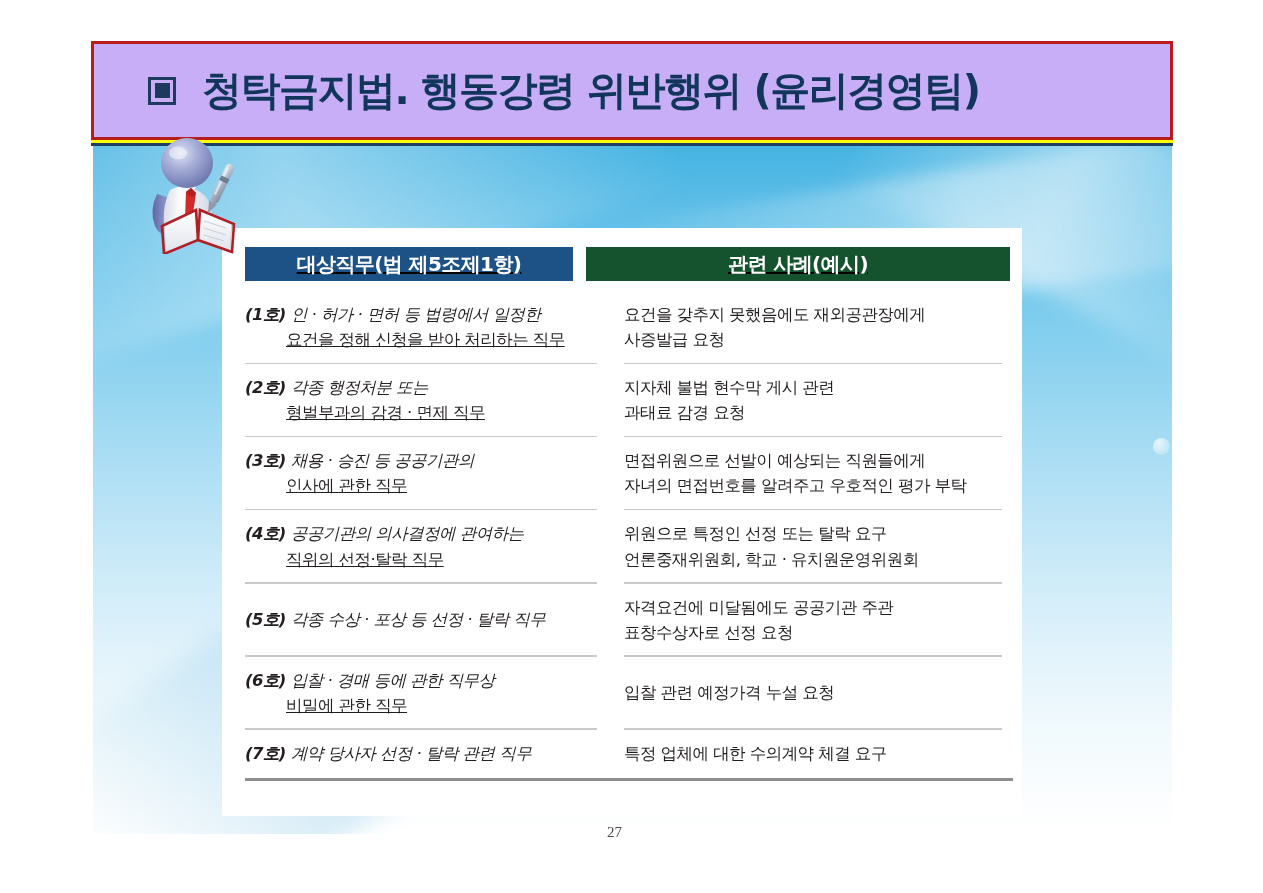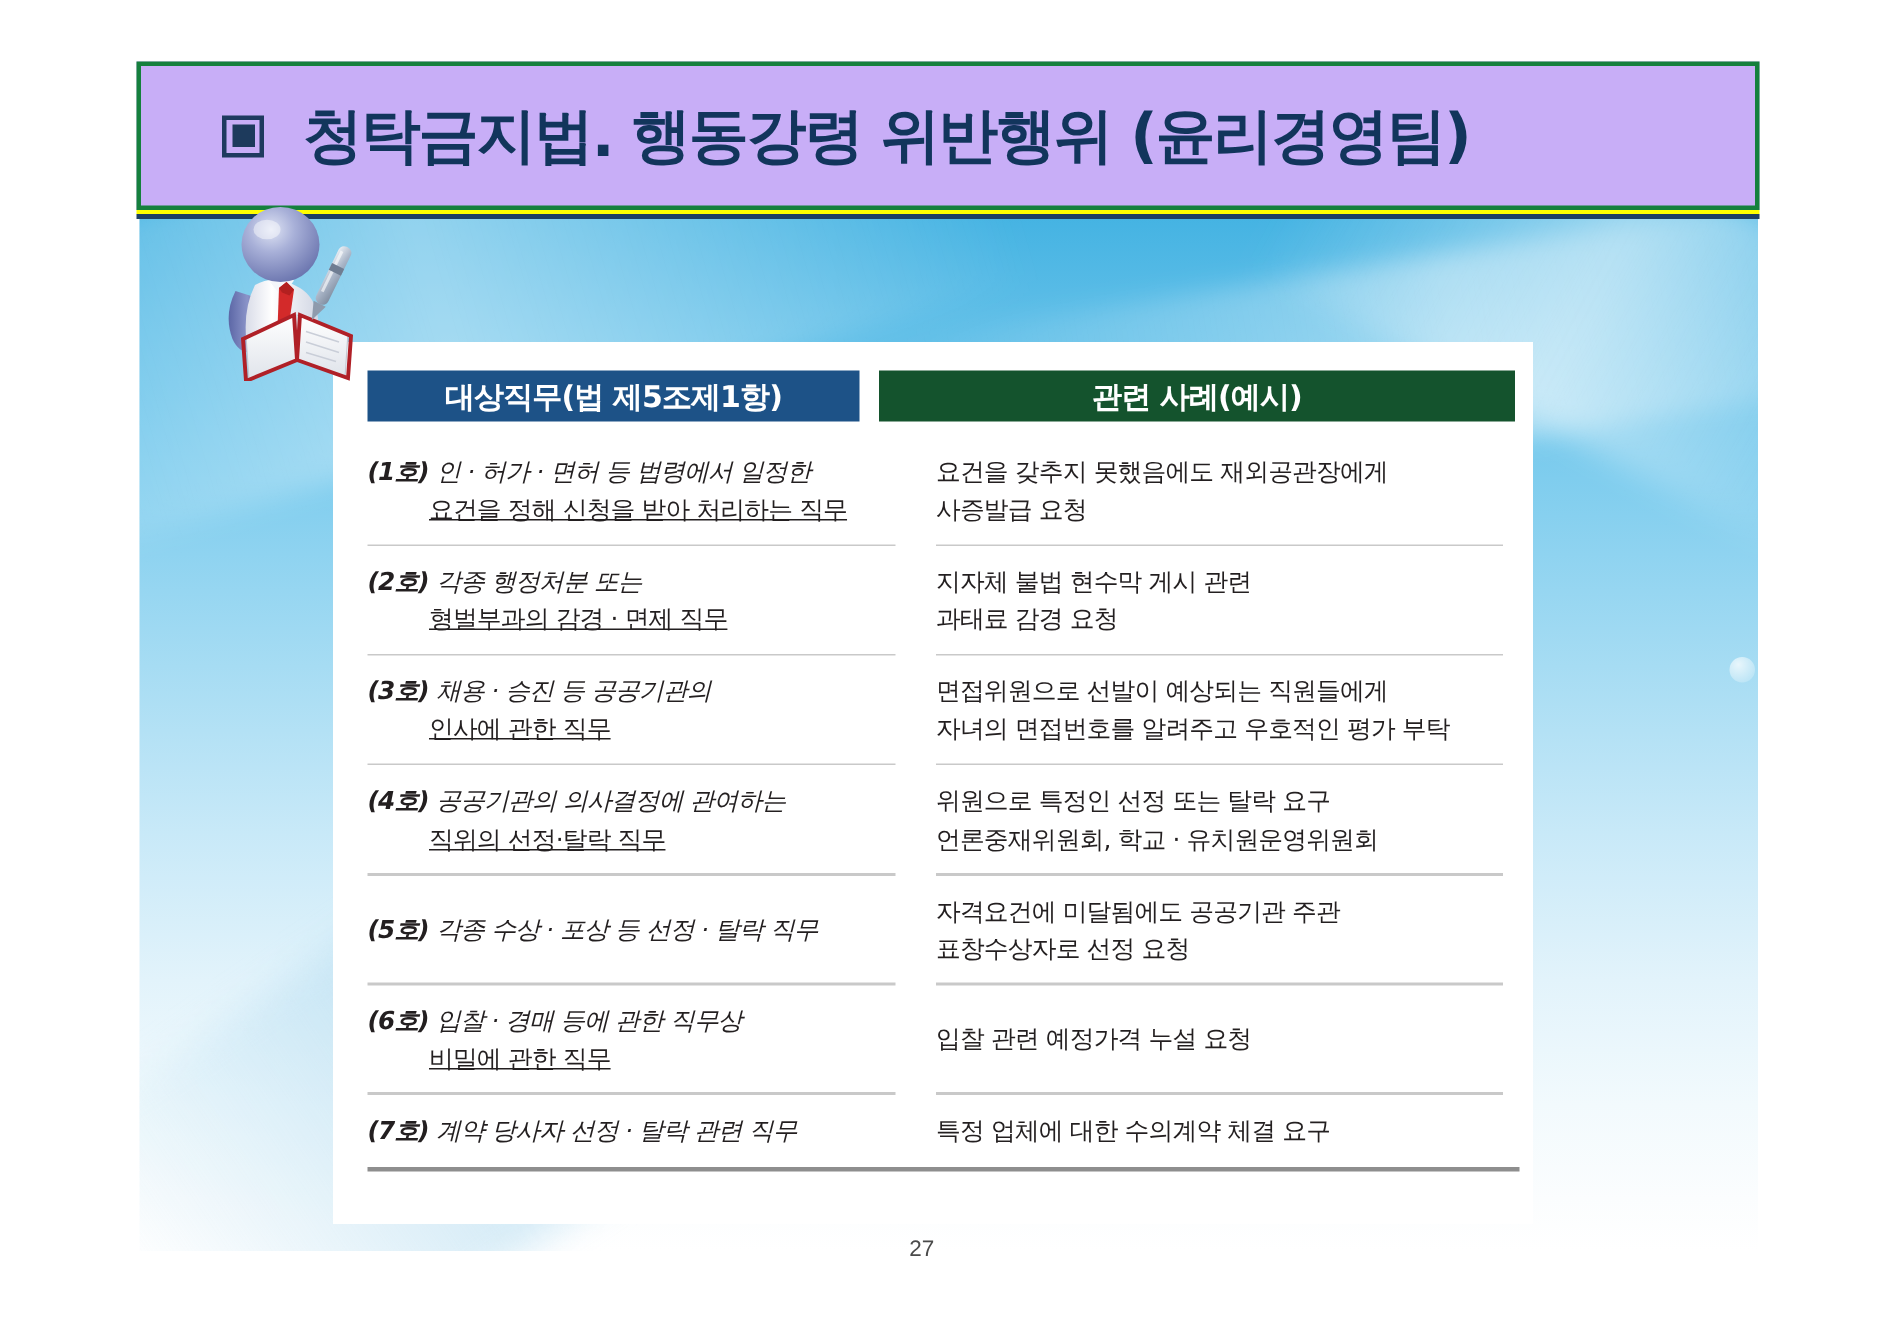--- a/index.html
+++ b/index.html
@@ -82,21 +82,21 @@
   .bubble.b3 { left: 135px; top: 100px; width: 34px; height: 34px; opacity: .55; }
 
   
   .title-banner {
     position: absolute;
     left: 91px;
     top: 41px;
     width: 1082px;
     height: 99px;
     background: #c8aef7;
-    border: 3px solid #15803d;
+    border: 3px solid #b91c1c;
     display: flex;
     align-items: center;
     z-index: 6;
   }
   .title-underline {
     position: absolute;
     left: 91px;
     top: 140px;
     width: 1082px;
     height: 6px;
@@ -149,20 +149,21 @@
     top: 228px;
     width: 800px;
     height: 588px;
     background: #ffffff;
     z-index: 5;
   }
 
   .thead {
     display: flex;
     padding: 19px 12px 0 0;
+    text-decoration: underline;
   }
   .th {
     height: 34px;
     display: flex;
     align-items: center;
     justify-content: center;
     color: #ffffff;
     font-size: 20px;
     font-weight: bold;
     letter-spacing: -0.6px;
@@ -220,21 +221,21 @@
 
   
   .page-number {
     position: absolute;
     left: 0;
     top: 824px;
     width: 1229px;
     text-align: center;
     font-size: 15px;
     color: #4a4a4a;
-    font-family: Liberation Sans, sans-serif;
+    font-family: Liberation Serif, serif;
     z-index: 9;
   }
 </style>
 </head>
 <body>
 
 <div id="root">
 
   <div class="slide">
     <div class="streak s1"></div>

